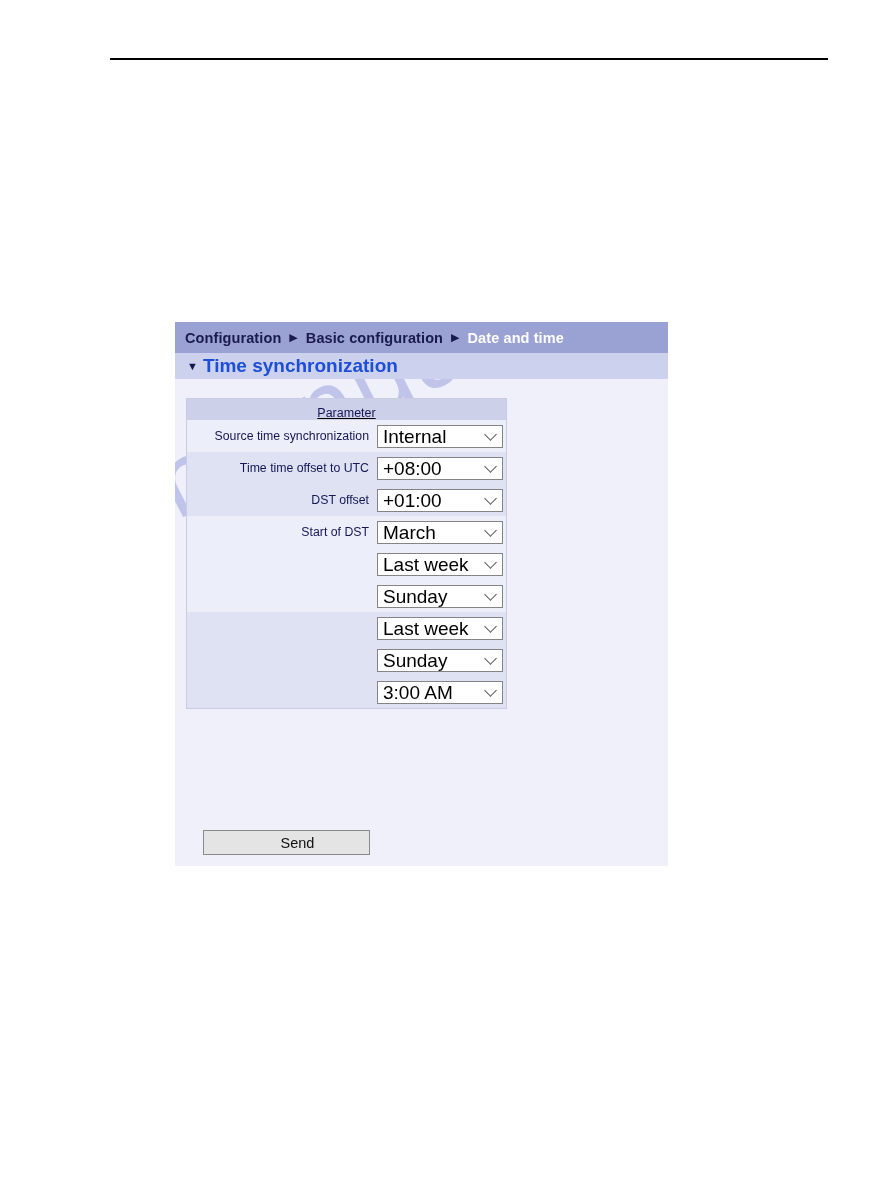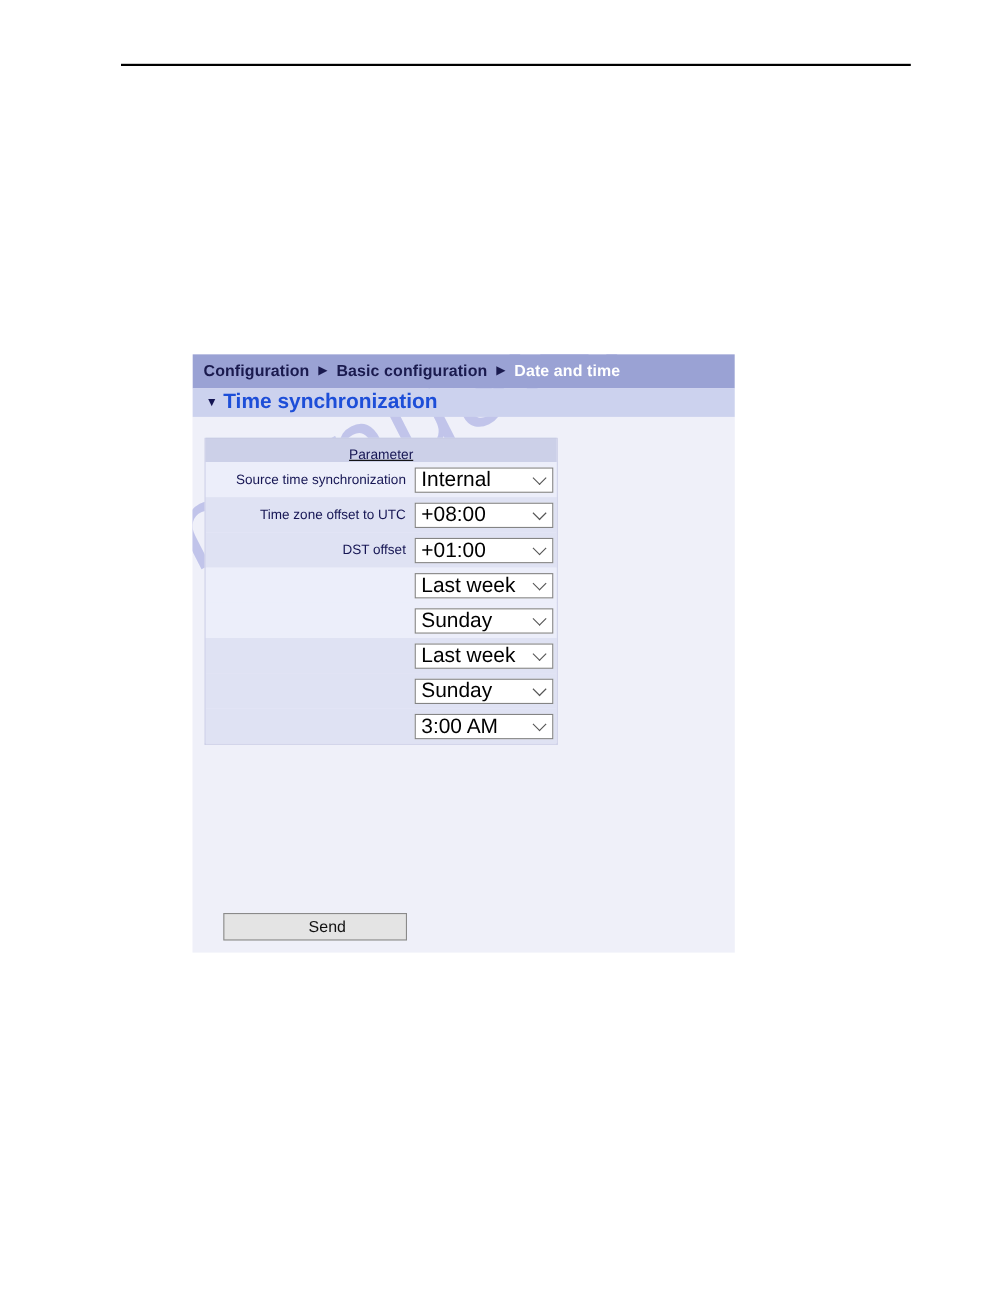--- a/index.html
+++ b/index.html
@@ -287,33 +287,42 @@
           <div class="prow lite">
             <div class="plabel">Source time synchronization</div>
             <div class="pfield">
               <div class="sel">
                 <span class="sel-val">Internal</span>
                 <span class="sel-arrow"></span>
               </div>
             </div>
           </div>
           <div class="prow alt">
-            <div class="plabel">Time zone offset to UTC</div>
+            <div class="plabel">Time time offset to UTC</div>
             <div class="pfield">
               <div class="sel">
                 <span class="sel-val">+08:00</span>
                 <span class="sel-arrow"></span>
               </div>
             </div>
           </div>
           <div class="prow alt">
             <div class="plabel">DST offset</div>
             <div class="pfield">
               <div class="sel">
                 <span class="sel-val">+01:00</span>
+                <span class="sel-arrow"></span>
+              </div>
+            </div>
+          </div>
+          <div class="prow lite">
+            <div class="plabel">Start of DST</div>
+            <div class="pfield">
+              <div class="sel">
+                <span class="sel-val">March</span>
                 <span class="sel-arrow"></span>
               </div>
             </div>
           </div>
           <div class="prow lite">
             <div class="plabel"></div>
             <div class="pfield">
               <div class="sel">
                 <span class="sel-val">Last week</span>
                 <span class="sel-arrow"></span>

